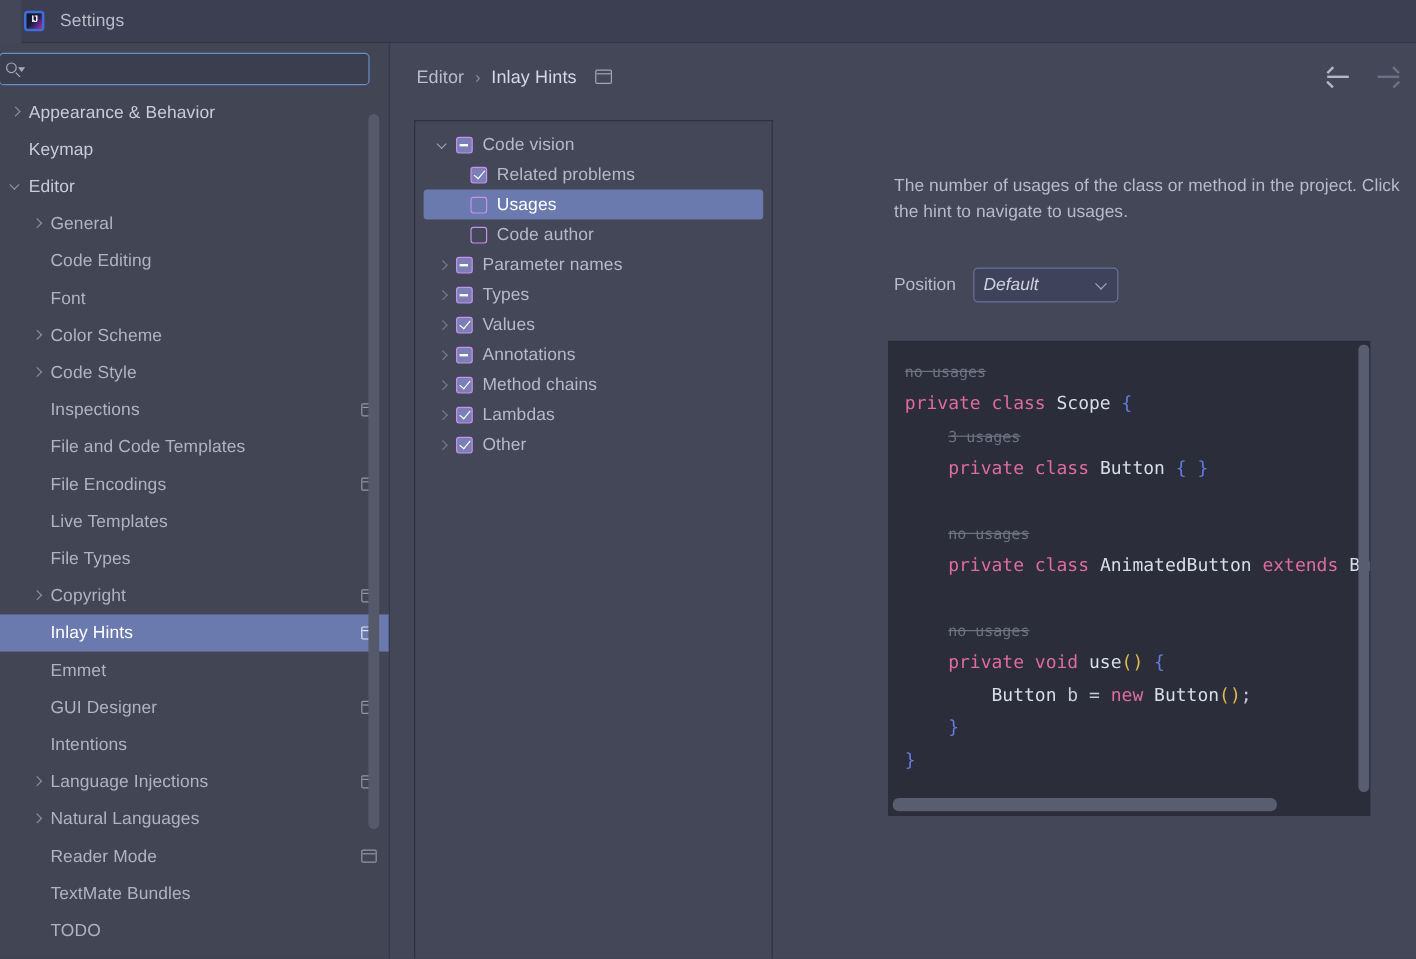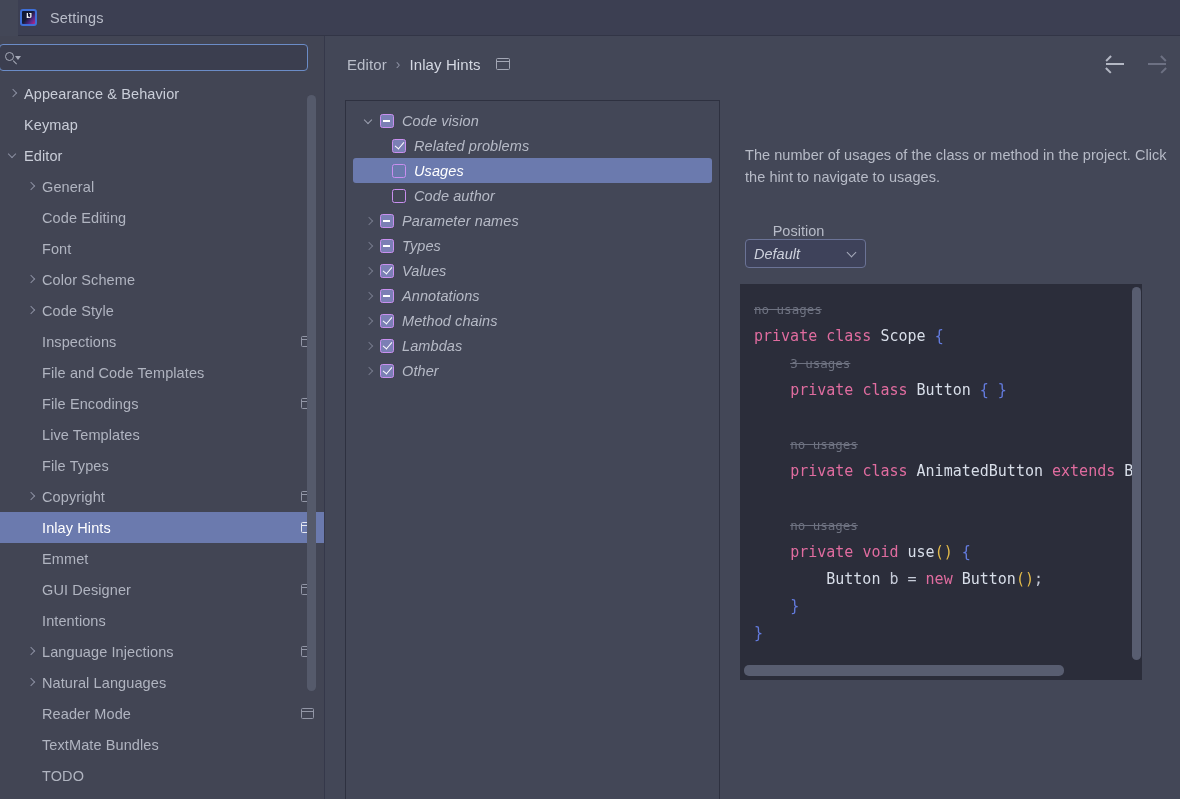--- a/index.html
+++ b/index.html
@@ -139,23 +139,23 @@
     position: absolute; width: 7px; height: 1.6px; background: #B4B8C4;
   }
   .nav-arrow.back .headA { left: 2px; top: 7px; transform: rotate(-45deg); transform-origin: left center; }
   .nav-arrow.back .headB { left: 2px; top: 13.5px; transform: rotate(45deg); transform-origin: left center; }
   .nav-arrow.fwd  .shaft { background: #6D7183; }
   .nav-arrow.fwd  .headA { right: 2px; top: 7px;  background: #6D7183; transform: rotate(45deg); transform-origin: right center; }
   .nav-arrow.fwd  .headB { right: 2px; top: 13.5px; background: #6D7183; transform: rotate(-45deg); transform-origin: right center; }
 
   
   #hints-tree {
-    position: absolute; left: 19px; top: 64px; width: 375px; height: 699px;
+    position: absolute; left: 19px; top: 64px; width: 299px; height: 699px;
     background: #434757; border: 1px solid #2E3140; border-bottom: none;
-    padding-top: 7px; overflow: hidden; font-style: italic;
+    padding-top: 7px; overflow: hidden;
   }
   .hrow {
     height: 25px; display: flex; align-items: center;
     font-size: 14.5px; color: #B6BAC6; cursor: default; letter-spacing: .1px;
     margin: 0 7px; border-radius: 3px; padding-left: 12px;
   }
   .hrow.selected { background: #6B7AAE; }
   .hrow.selected .htext { color: #FFFFFF; }
   .hrow .harrow { width: 10px; height: 10px; position: relative; flex: none; margin-right: 5px; }
   .hrow .harrow.right::before {
@@ -190,21 +190,21 @@
   
   #right-pane {
     position: absolute; left: 409px; top: 64px; width: 445px; height: 699px;
   }
   #desc {
     position: absolute; left: 10px; top: 44px; width: 422px;
     font-size: 14.5px; color: #B7BBC7; line-height: 22px; letter-spacing: .05px;
   }
   #position-row {
     position: absolute; left: 10px; top: 123px;
-    display: flex; align-items: center; flex-direction: column;
+    display: flex; align-items: center;
   }
   #position-label { font-size: 14.5px; color: #B7BBC7; margin-right: 14px; }
   #position-select {
     width: 121px; height: 29px; background: #3E425A;
     border: 1px solid #6B7396; border-radius: 4px;
     display: flex; align-items: center; padding: 0 8px; cursor: default; font-style: italic;
   }
   #position-value { flex: 1; font-size: 14.5px; color: #CDD1DC; }
   #position-caret { width: 9px; height: 9px; position: relative; }
   #position-caret::before {

